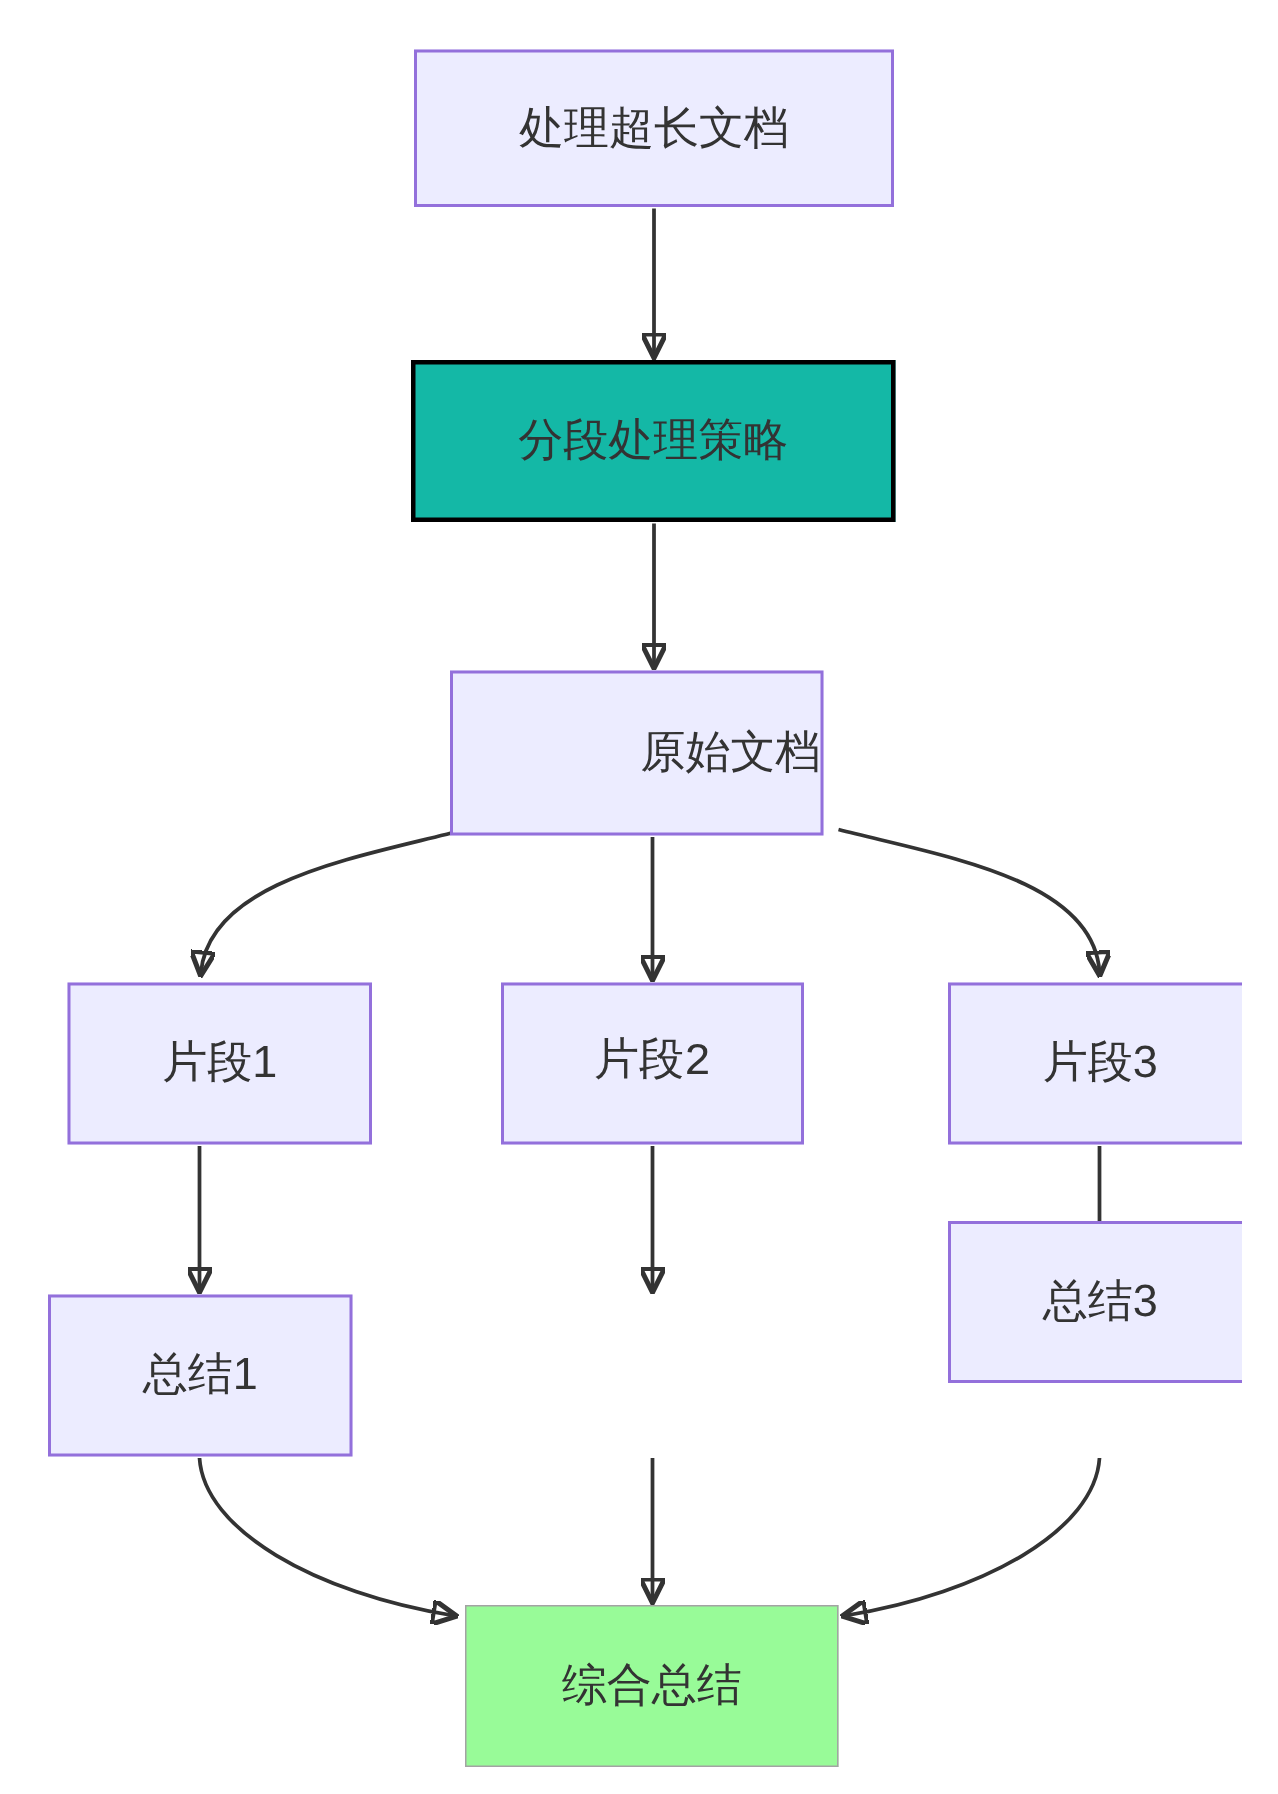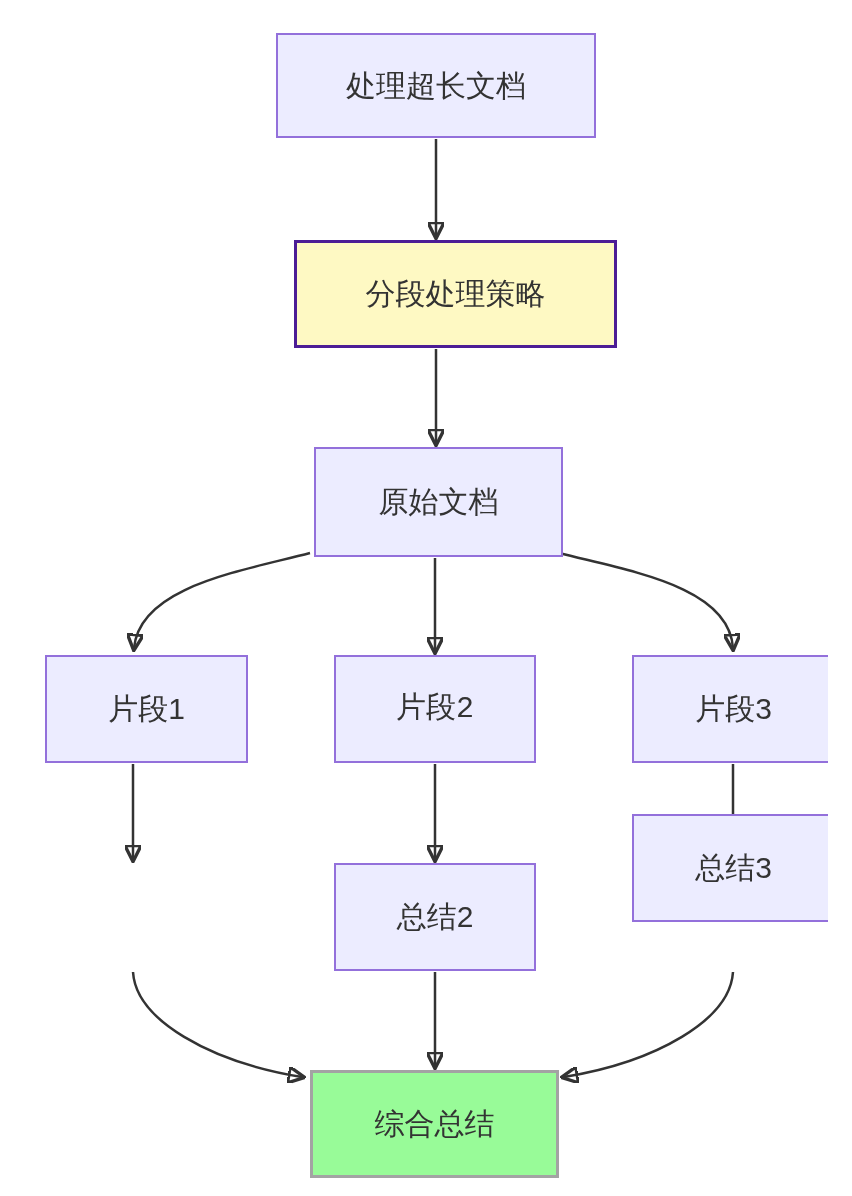--- a/index.html
+++ b/index.html
@@ -35,32 +35,31 @@
     justify-content: center;
     background: #ECECFF;
     border: 2px solid #9370DB;
     color: #333333;
     font-size: 30px;
     line-height: 1.2;
     white-space: nowrap;
     text-align: center;
   }
   .node--highlight {
-    background: #fef9c3;
-    border: 3px solid #4c1d95;
-    margin-left: 20px;
+    background: #14b8a6;
+    border: 3px solid #000000;
   }
   .node--success {
     background: #98FB98;
-    border: 3px solid #a3a3a3;
+    border: 1px solid #a3a3a3;
   }
   
   #node-A  { left: 276px; top: 33px;   width: 320px; height: 105px; }
   #node-B  { left: 274px; top: 240px;  width: 323px; height: 108px; }
-  #node-C  { left: 314px; top: 447px;  width: 249px; height: 110px; }
+  #node-C  { left: 300px; top: 447px;  width: 249px; height: 110px; justify-content: flex-end; }
   #node-D1 { left: 32px;  top: 655px;  width: 203px; height: 108px; margin-left: 13px; }
   #node-D2 { left: 334px; top: 655px;  width: 202px; height: 108px; font-family: Liberation Mono, monospace; }
   #node-D3 { left: 632px; top: 655px;  width: 203px; height: 108px; align-items: center; }
   #node-E1 { left: 32px;  top: 863px;  width: 203px; height: 108px; }
   #node-E2 { left: 334px; top: 863px;  width: 202px; height: 108px; }
   #node-E3 { left: 632px; top: 814px;  width: 203px; height: 108px; }
   #node-G  { left: 310px; top: 1070px; width: 249px; height: 108px; }
 </style>
 </head>
 <body>
@@ -103,24 +102,24 @@
   </div>
 
   <div class="node" id="node-D2">
     <span>片段2</span>
   </div>
 
   <div class="node" id="node-D3">
     <span>片段3</span>
   </div>
 
+  <div class="node" id="node-E1">
+    <span>总结1</span>
+  </div>
 
-  <div class="node" id="node-E2">
-    <span>总结2</span>
-  </div>
 
   <div class="node" id="node-E3">
     <span>总结3</span>
   </div>
 
   <div class="node node--success" id="node-G">
     <span>综合总结</span>
   </div>
 
 </div>

